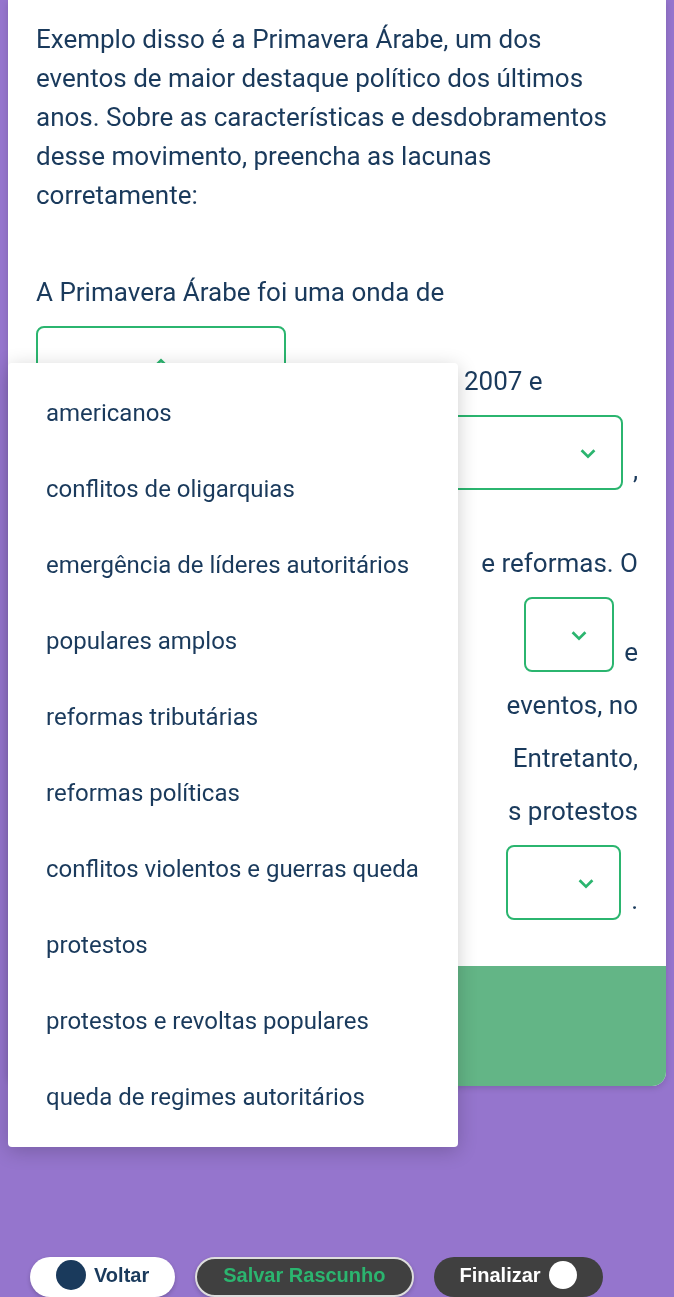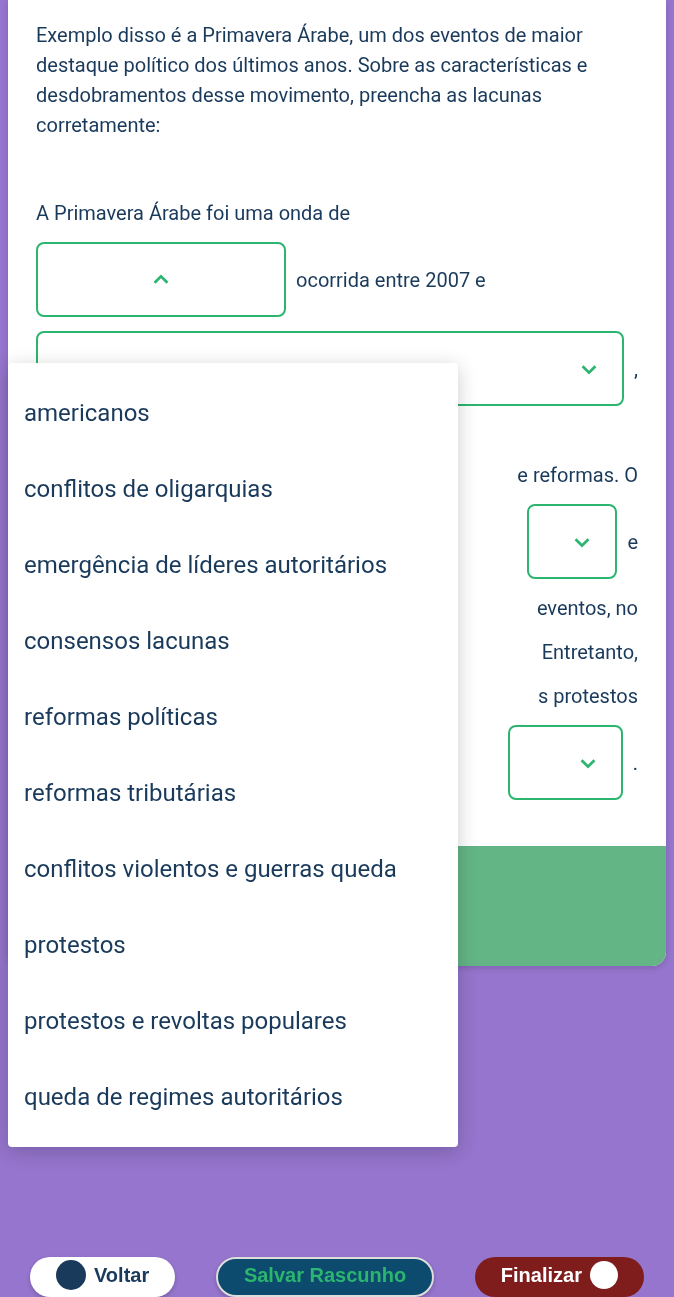--- a/index.html
+++ b/index.html
@@ -14,33 +14,33 @@
     .card {
       background: #fff;
       border-radius: 0 0 14px 14px;
       margin: 0 8px;
       padding: 20px 28px 32px 28px;
       box-shadow: 0 2px 6px rgba(0,0,0,.15);
       position: relative;
     }
     .question-text, .flow-text {
       color: #1a3a5c;
-      font-size: 20px;
+      font-size: 26px;
       line-height: 1.5;
     }
     .flow {
       margin-top: 58px;
       display: flex;
       flex-wrap: wrap;
       align-items: center;
       gap: 8px 8px;
     }
     .flow-line {
       display: flex;
-      align-items: center;
+      align-items: flex-end;
       gap: 10px;
       flex-wrap: wrap;
       width: 100%;
       margin-bottom: 6px;
     }
     .select {
       border: 2px solid #2bb56f;
       border-radius: 8px;
       height: 75px;
       min-width: 90px;
@@ -64,60 +64,59 @@
       top: 363px;
       left: 8px;
       width: 450px;
       background: #fff;
       box-shadow: 0 4px 20px rgba(0,0,0,.2);
       border-radius: 4px;
       z-index: 10;
       padding: 12px 0;
     }
     .dropdown-item {
-      padding: 24px 16px;
+      padding: 24px 38px;
       color: #1a3a5c;
       font-size: 24px;
       cursor: pointer;
     }
     .green-banner {
       background: #63b586;
       height: 120px;
       border-radius: 0 0 14px 14px;
       margin-top: -4px;
     }
     .footer {
       position: absolute;
       bottom: 0;
       left: 0;
       right: 0;
       height: 40px;
       display: flex;
       align-items: center;
-      justify-content: space-between;
       padding: 0 30px;
       gap: 20px;
     }
     .btn {
       border-radius: 999px;
       padding: 8px 26px 12px;
       font-size: 20px;
       font-weight: 600;
       display: inline-flex;
       align-items: center;
       gap: 8px;
       border: none;
       cursor: pointer;
       height: 40px;
       overflow: hidden;
     }
     .btn.voltar { background: #fff; color: #1a3a5c; box-shadow: 0 2px 4px rgba(0,0,0,.2); }
     .btn.voltar .circle { width: 30px; height: 30px; border-radius: 50%; background: #1a3a5c; display: inline-block; }
-    .btn.rascunho { background: #0c4a6e; color: #2bb56f; border: 2px solid #ddd; box-shadow: 0 2px 4px rgba(0,0,0,.2); }
-    .btn.finalizar { background: #7f1d1d; color: #fff; }
+    .btn.rascunho { background: #404040; color: #2bb56f; border: 2px solid #ddd; box-shadow: 0 2px 4px rgba(0,0,0,.2); }
+    .btn.finalizar { background: #404040; color: #fff; }
     .btn.finalizar .circle { width: 28px; height: 28px; border-radius: 50%; background: #fff; display: inline-block; }
     .spacer-line { height: 32px; }
   </style>
 </head>
 <body>
 
 <div class="card">
   <p class="question-text">Exemplo disso é a Primavera Árabe, um dos eventos de maior destaque político dos últimos anos. Sobre as características e desdobramentos desse movimento, preencha as lacunas corretamente:</p>
 
   <div class="flow">
@@ -188,23 +187,23 @@
     </div>
   </div>
 
   <div class="green-banner" style="margin:40px -28px -32px -28px;"></div>
 </div>
 
 <div class="dropdown">
   <div class="dropdown-item">americanos</div>
   <div class="dropdown-item">conflitos de oligarquias</div>
   <div class="dropdown-item">emergência de líderes autoritários</div>
-  <div class="dropdown-item">consensos lacunas</div>
+  <div class="dropdown-item">populares amplos</div>
+  <div class="dropdown-item">reformas tributárias</div>
   <div class="dropdown-item">reformas políticas</div>
-  <div class="dropdown-item">reformas tributárias</div>
   <div class="dropdown-item">conflitos violentos e guerras queda</div>
   <div class="dropdown-item">protestos</div>
   <div class="dropdown-item">protestos e revoltas populares</div>
   <div class="dropdown-item">queda de regimes autoritários</div>
 </div>
 
 <div class="footer">
   <button class="btn voltar">
     <span class="circle"></span>
     <span>Voltar</span>

